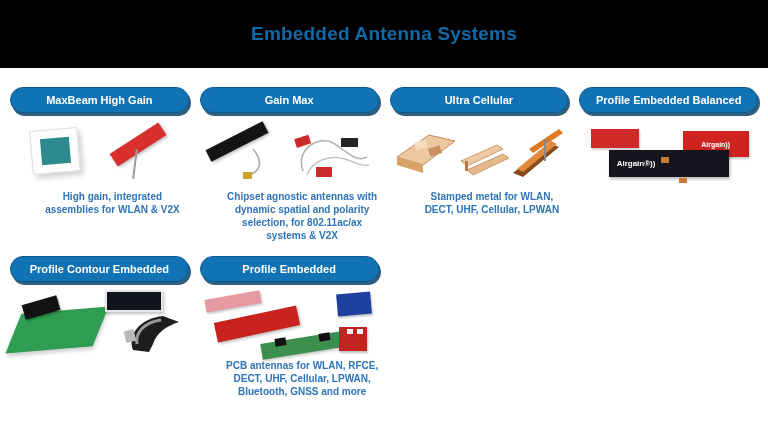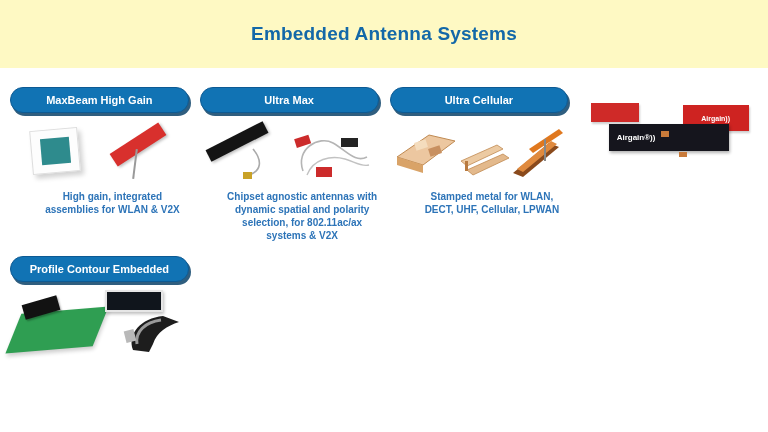--- a/index.html
+++ b/index.html
@@ -2,21 +2,21 @@
 <html><head>
 <meta charset="utf-8">
 <style>
   html,body{margin:0;padding:0;}
   body{
     width:768px;height:432px;overflow:hidden;background:#ffffff;
     font-family:"Liberation Sans","DejaVu Sans",sans-serif;
     -webkit-font-smoothing:antialiased;
   }
   .header{
-    height:68px;background:#fef9c3;
+    height:68px;background:#000000;
     display:flex;align-items:center;justify-content:center;
   }
   .title{
     color:#1368a8;font-size:19px;font-weight:bold;letter-spacing:.2px;
   }
   .grid{
     display:grid;grid-template-columns:repeat(4,1fr);
     column-gap:11px;row-gap:14px;
     padding:19px 10px 0 10px;
   }
@@ -51,21 +51,21 @@
     <div class="imgbox">
       <div style="left:18px;top:8px;width:48px;height:44px;background:#fdfdfd;border:1px solid #ddd;box-shadow:3px 4px 5px rgba(0,0,0,.18);transform:rotate(-5deg);"></div>
       <div style="left:28px;top:17px;width:29px;height:26px;background:#2e8b8d;transform:rotate(-5deg);"></div>
       <div style="left:96px;top:16px;width:58px;height:15px;background:#d8302d;box-shadow:1px 2px 3px rgba(0,0,0,.25);transform:rotate(-33deg);"></div>
       <div style="left:121px;top:28px;width:2px;height:30px;background:#9a9a9a;transform:rotate(7deg);"></div>
     </div>
     <div class="desc">High gain, integrated assemblies for WLAN &amp; V2X</div>
   </div>
 
   <div class="card">
-    <div class="pill">Ultra Max</div>
+    <div class="pill">Gain Max</div>
     <div class="imgbox">
       <div style="left:2px;top:14px;width:64px;height:13px;background:#141414;box-shadow:1px 2px 3px rgba(0,0,0,.25);transform:rotate(-27deg);"></div>
       <svg style="left:0;top:0;width:172px;height:64px;" viewBox="0 0 172 64">
         <path d="M50,28 C60,40 58,50 46,54" stroke="#aaaaaa" stroke-width="1.6" fill="none"></path>
         <rect x="40" y="51" width="9" height="7" fill="#c9a227"></rect>
         <path d="M100,50 C92,28 116,14 130,22 C144,30 152,42 164,36" stroke="#b5b5b5" stroke-width="1.6" fill="none"></path>
         <path d="M104,54 C110,38 128,34 142,38 C152,41 158,46 166,44" stroke="#c2c2c2" stroke-width="1.4" fill="none"></path>
         <rect x="92" y="16" width="15" height="9" fill="#cc2b2b" transform="rotate(-18 99 20)"></rect>
         <rect x="138" y="17" width="17" height="9" fill="#242424"></rect>
         <rect x="113" y="46" width="16" height="10" fill="#cc2b2b"></rect>
@@ -88,20 +88,21 @@
         <polygon points="120,52 156,22 166,26 130,56" fill="#8a4a1c"></polygon>
         <polygon points="124,48 158,20 164,23 130,51" fill="#e08a3e"></polygon>
         <polygon points="136,28 166,8 170,12 140,32" fill="#e0781e"></polygon>
         <line x1="152" y1="18" x2="152" y2="40" stroke="#888" stroke-width="2"></line>
       </svg>
     </div>
     <div class="desc">Stamped metal for WLAN, DECT, UHF, Cellular, LPWAN</div>
   </div>
 
   <div class="card">
+    <div class="pill">Profile Embedded Balanced</div>
     <div class="imgbox">
       <div style="left:8px;top:8px;width:48px;height:19px;background:#cf2a28;box-shadow:1px 2px 2px rgba(0,0,0,.2);"></div>
       <div class="chiptext" style="right:6px;top:10px;width:66px;height:26px;background:#ce2321;box-shadow:1px 2px 2px rgba(0,0,0,.2);display:flex;align-items:center;justify-content:center;">
         <span style="position:static;">Airgain))</span>
       </div>
       <div class="chiptext" style="left:26px;bottom:8px;width:120px;height:27px;background:#15151d;box-shadow:1px 2px 3px rgba(0,0,0,.3);display:flex;align-items:center;padding-left:8px;">
         <span style="position:static;font-size:8px;">Airgain®))</span>
       </div>
       <div style="left:78px;bottom:22px;width:8px;height:6px;background:#c87a3a;"></div>
       <div style="left:96px;bottom:2px;width:8px;height:5px;background:#c87a3a;"></div>
@@ -117,14 +118,29 @@
       <div style="left:92px;top:0;width:58px;height:22px;background:#10151c;border:2px solid #e6e6e6;box-shadow:1px 2px 3px rgba(0,0,0,.25);"></div>
       <svg style="right:0;bottom:0;width:62px;height:44px;" viewBox="0 0 62 44">
         <path d="M10,40 C4,24 18,8 40,6 L56,12 C44,16 34,22 30,34 L26,42 Z" fill="#1d1d1d"></path>
         <path d="M14,34 C12,22 22,12 38,10" stroke="#9a9a9a" stroke-width="3" fill="none"></path>
         <rect x="2" y="20" width="10" height="12" fill="#b9b9b9" transform="rotate(-14 7 26)"></rect>
       </svg>
     </div>
   </div>
 
 
+  <div class="card">
+    <div class="pill">Profile Embedded</div>
+    <div class="imgbox">
+      <div style="left:2px;top:5px;width:56px;height:13px;background:#e59aa2;box-shadow:1px 2px 2px rgba(0,0,0,.18);transform:rotate(-10deg);"></div>
+      <div style="left:12px;top:24px;width:84px;height:20px;background:#c8231e;box-shadow:1px 2px 3px rgba(0,0,0,.25);transform:rotate(-12deg);"></div>
+      <div style="left:58px;bottom:1px;width:88px;height:16px;background:#3d8f4f;box-shadow:1px 2px 3px rgba(0,0,0,.22);transform:rotate(-9deg);"></div>
+      <div style="left:72px;bottom:8px;width:11px;height:8px;background:#121212;transform:rotate(-9deg);"></div>
+      <div style="left:116px;bottom:13px;width:11px;height:8px;background:#121212;transform:rotate(-9deg);"></div>
+      <div style="right:4px;top:3px;width:34px;height:22px;background:#1f3f9e;box-shadow:1px 2px 2px rgba(0,0,0,.25);transform:rotate(-5deg);"></div>
+      <div style="right:8px;bottom:3px;width:28px;height:24px;background:#c32221;box-shadow:1px 2px 2px rgba(0,0,0,.25);"></div>
+      <div style="right:12px;bottom:20px;width:6px;height:5px;background:#f0f0f0;"></div>
+      <div style="right:22px;bottom:20px;width:6px;height:5px;background:#f0f0f0;"></div>
+    </div>
+    <div class="desc">PCB antennas for WLAN, RFCE, DECT, UHF, Cellular, LPWAN, Bluetooth, GNSS and more</div>
+  </div>
 
 </div>
 
 </body></html>

